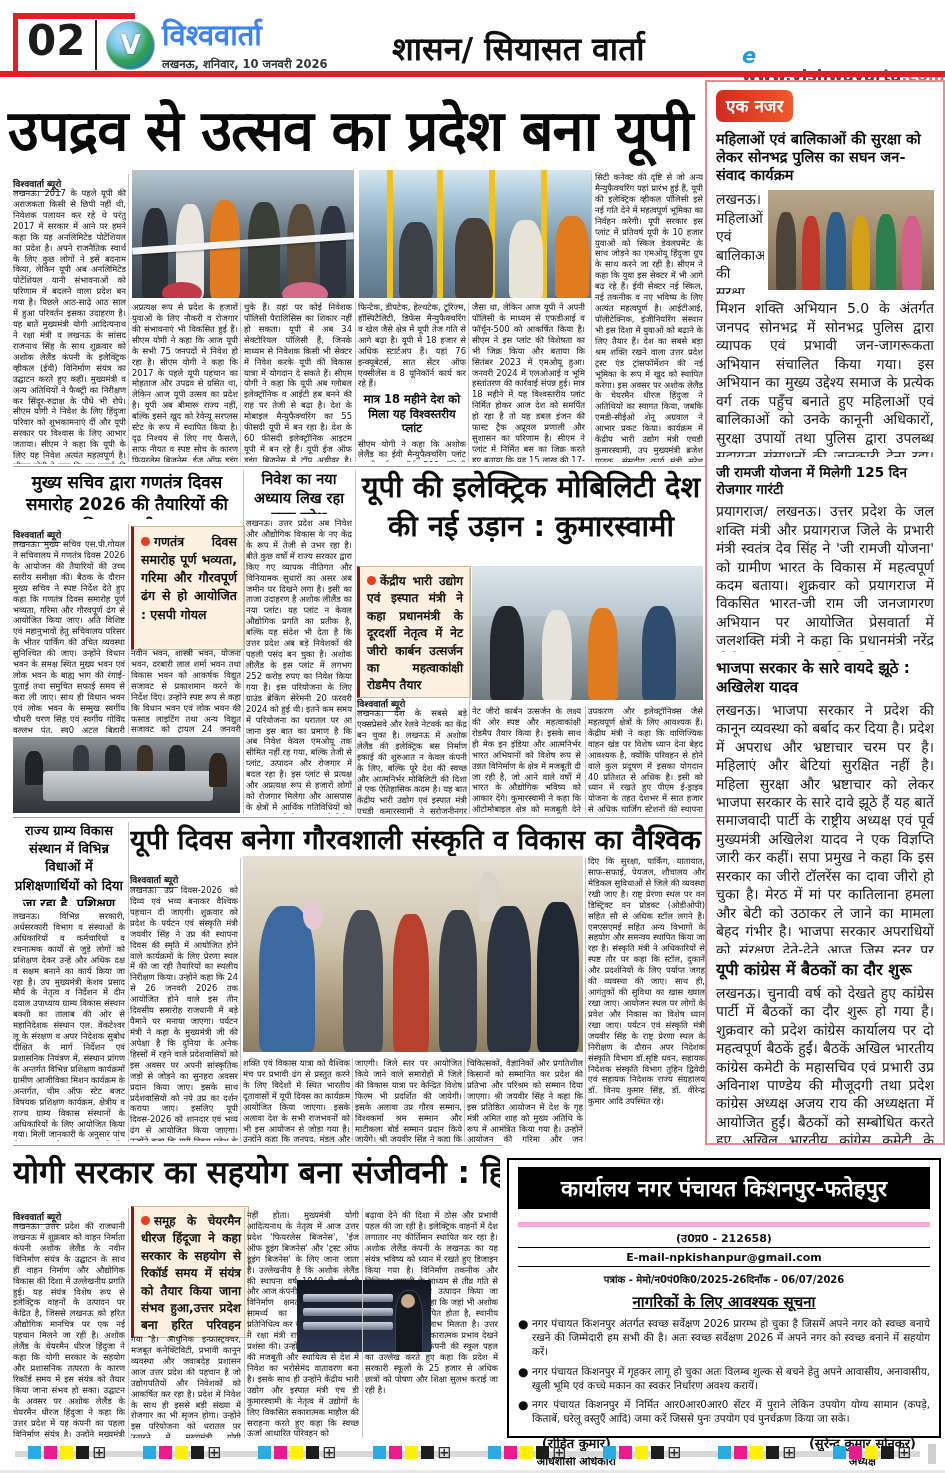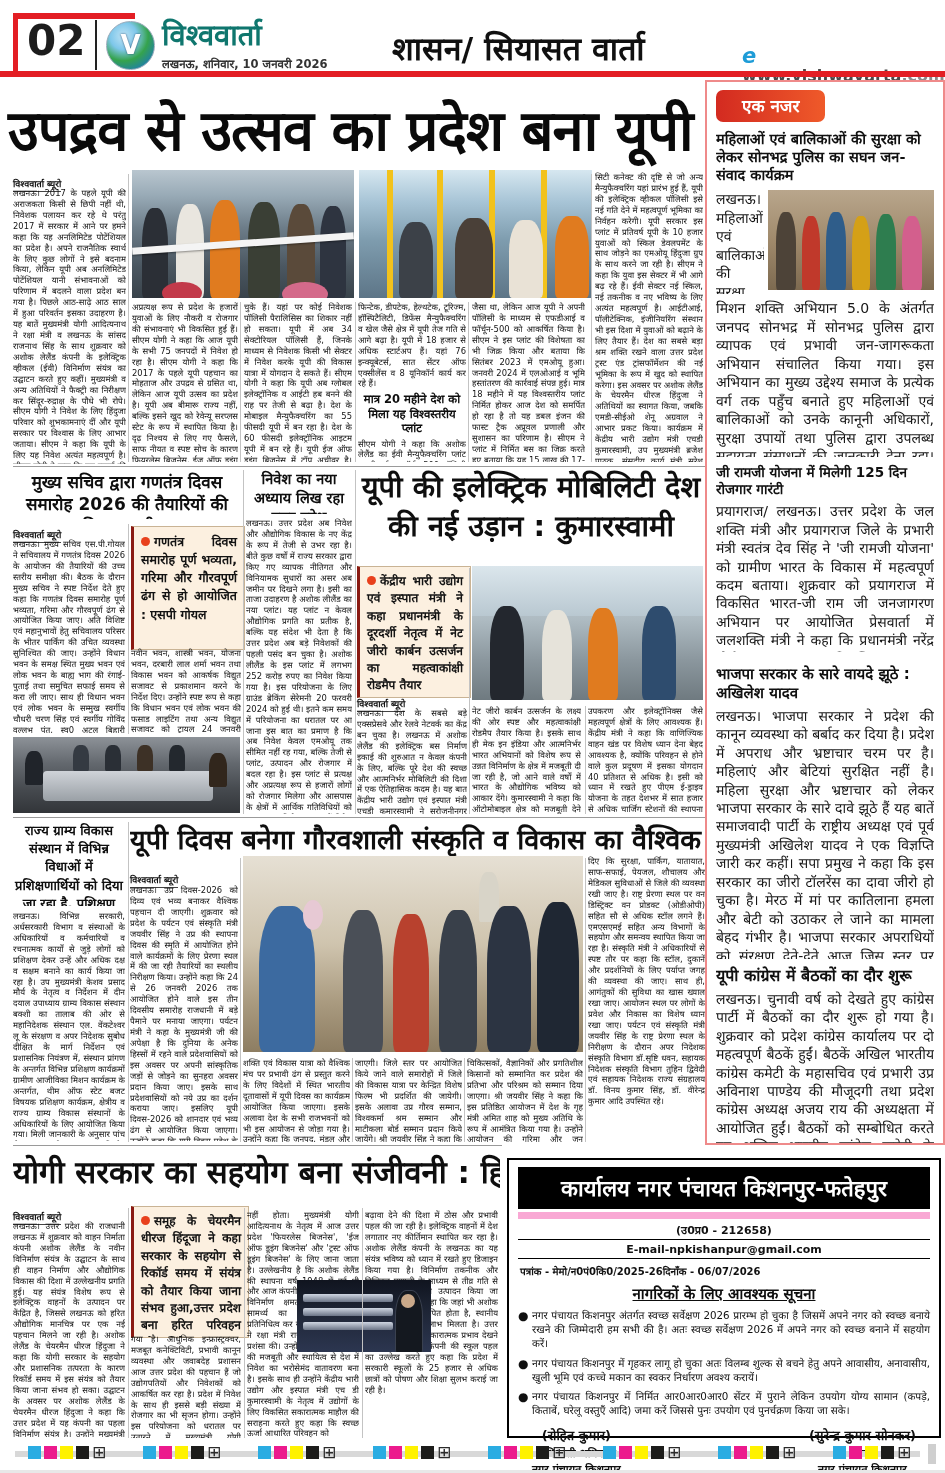--- a/index.html
+++ b/index.html
@@ -7,58 +7,58 @@
   .abs{position:absolute;}
   .txt{font-size:8.4px;line-height:1.3;text-align:justify;color:#141414;overflow:hidden;word-break:break-word;}
   .byline{font-weight:bold;font-size:9px;color:#111;border-bottom:1.5px solid #444;display:inline-block;padding-bottom:1px;}
   .vrule{position:absolute;width:1px;background:#c3c3c3;}
   .hrule{position:absolute;height:1px;background:#9a9a9a;}
   .headline{font-weight:bold;color:#0e0e0e;overflow:hidden;}
   .center{text-align:center;}
   
   .red{background:#e31e24;}
   .pagenum{font-size:42px;font-weight:bold;color:#1c1c1c;}
-  .mast-title{font-size:29px;font-weight:bold;color:#0f766e;line-height:1;}
+  .mast-title{font-size:29px;font-weight:bold;color:#3b82f6;line-height:1;}
   .mast-date{font-size:11.5px;font-weight:bold;color:#333;margin-top:6px;}
   .section-title{font-size:32px;font-weight:bold;color:#101010;white-space:nowrap;}
   .site{font-size:16px;font-weight:bold;color:#4a4a4a;}
   .site .tld{color:#8a8a8a;font-weight:bold;}
   .e-icon{display:inline-block;color:#1e9cd7;font-size:21px;font-weight:bold;font-style:italic;margin-right:5px;transform:translateY(2px);}
   .logo-circle{width:47px;height:47px;border-radius:50%;background:radial-gradient(circle at 35% 30%,#bfe3f5 0%,#7ec7ea 30%,#35a34d 55%,#1c7bb5 85%);border:1px solid #9ab;position:relative;}
   .logo-v{position:absolute;left:50%;top:50%;transform:translate(-50%,-54%);color:#ffffff;font-size:26px;font-weight:bold;text-shadow:0 0 2px #246;}
   .hdr-divider{width:2px;background:#222;}
   
   .lead-head{font-size:56px;font-weight:900;color:#0a0a0a;white-space:nowrap;letter-spacing:-1px;}
   .subhead{font-size:11.5px;font-weight:bold;text-align:center;color:#0e0e0e;line-height:1.25;margin:3px 0;}
   
   .hibox{background:#fcf0e0;border:1px solid #c9b394;border-left:3px solid #8a1a12;padding:6px 7px;font-size:12px;font-weight:bold;line-height:1.45;color:#131313;text-align:justify;overflow:hidden;}
   .hibox .dot{display:inline-block;width:9px;height:9px;border-radius:50%;background:#e8401c;margin-right:4px;}
   
   .sidebar{border:2px solid #ef8a8a;background:#fff;padding:8px 9px;overflow:hidden;}
-  .glance-banner{background:linear-gradient(90deg,#d32a20,#ef5a2a);color:#fff;font-size:17px;font-weight:bold;border-radius:7px;padding:4px 26px 5px;display:inline-block;}
+  .glance-banner{background:linear-gradient(90deg,#d32a20,#ef5a2a);color:#fff;font-size:17px;font-weight:bold;border-radius:7px;padding:4px 10px 5px;display:inline-block;}
   .sb-h{font-weight:bold;color:#101010;line-height:1.25;overflow:hidden;}
   .sb-p{font-size:14px;line-height:1.32;text-align:justify;color:#161616;overflow:hidden;}
   
   .photo{position:absolute;overflow:hidden;background:#888;}
   .ph-ribbon{background:linear-gradient(180deg,#b9c6cf 0%,#98aab6 20%,#6d7d89 45%,#4b5761 75%,#39434b 100%);}
   .ph-bus{background:linear-gradient(180deg,#d6e7f0 0%,#a7c4d6 25%,#7e9cae 55%,#5d7587 100%);}
   .ph-meeting{background:linear-gradient(180deg,#8d9298 0%,#63686e 35%,#45494e 70%,#323539 100%);}
   .ph-walk{background:linear-gradient(180deg,#cfd8dd 0%,#aebbc2 40%,#8b979e 70%,#6f7a80 100%);}
   .ph-field{background:linear-gradient(180deg,#e6e0d4 0%,#cfc4ae 45%,#a99a7f 75%,#8d7d62 100%);}
   .ph-truck{background:linear-gradient(180deg,#10141f 0%,#1d2434 40%,#2c3650 100%);}
   .ph-village{background:linear-gradient(180deg,#b9a68c 0%,#a08a6c 50%,#7d6a50 100%);}
   .fig{position:absolute;border-radius:40% 40% 8% 8%;}
   .ribbon{position:absolute;height:7px;background:#f4f4f4;transform:rotate(-4deg);box-shadow:0 1px 2px rgba(0,0,0,.4);}
   .pole{position:absolute;width:6px;background:#f2c21c;top:0;bottom:0;}
   .bar{position:absolute;height:8px;background:linear-gradient(180deg,#cfd6e2,#6b7486);border-radius:2px;}
   
   .adbox{border:2.5px solid #000;background:#fff;padding:7px 9px;}
   .ad-banner{background:#000;color:#fff;font-size:22px;font-weight:bold;text-align:center;padding:5px 2px 7px;}
   .ad-line{font-size:11px;font-weight:bold;text-align:center;color:#111;padding:2.5px 0;border-bottom:1px solid #000;}
-  .ad-meta{display:flex;justify-content:flex-start;font-size:10px;font-weight:bold;color:#111;padding:5px 2px 2px;}
+  .ad-meta{display:flex;justify-content:center;font-size:10px;font-weight:bold;color:#111;padding:5px 2px 2px;}
   .ad-notice{font-size:15px;font-weight:bold;text-align:center;text-decoration:underline;color:#0d0d0d;margin:3px 0 5px;}
   .ad-b{font-size:10.3px;line-height:1.38;text-align:justify;color:#101010;margin:0 0 5px;display:flex;}
   .ad-b .bdot{flex:0 0 14px;font-size:12px;}
   .ad-signs{display:flex;justify-content:space-between;padding:4px 14px 0;}
   .sig{text-align:center;font-size:11px;font-weight:bold;color:#101010;line-height:1.5;}
   .sig .nm{font-size:13px;}
   
   .regband{position:absolute;background:#d8d8d8;}
   .reggroup{position:absolute;display:flex;align-items:center;gap:3px;}
   .sq{width:13px;height:13px;display:inline-block;}
@@ -114,21 +114,21 @@
     <div class="fig" style="left:40px;top:52px;width:34px;height:76px;background:#3c4148;"></div>
     <div class="fig" style="left:96px;top:48px;width:38px;height:80px;background:#4a4038;"></div>
     <div class="fig" style="left:150px;top:50px;width:34px;height:78px;background:#e9e2d6;"></div>
     <div class="fig" style="left:196px;top:46px;width:34px;height:82px;background:#e07b1f;"></div>
   </div>
 
   <div class="abs txt" style="left:132px;top:302px;width:106px;height:160px;">अप्रत्यक्ष रूप से प्रदेश के हजारों युवाओं के लिए नौकरी व रोजगार की संभावनाएं भी विकसित हुई हैं। सीएम योगी ने कहा कि आज यूपी के सभी 75 जनपदों में निवेश हो रहा है। सीएम योगी ने कहा कि 2017 के पहले यूपी पहचान का मोहताज और उपद्रव से ग्रसित था, लेकिन आज यूपी उत्सव का प्रदेश है। यूपी अब बीमारू राज्य नहीं, बल्कि इसने खुद को रेवेन्यू सरप्लस स्टेट के रूप में स्थापित किया है। दृढ़ निश्चय से लिए गए फैसले, साफ नीयत व स्पष्ट सोच के कारण फियरलेस बिजनेस, ईज ऑफ डूइंग बिजनेस और ट्रस्ट ऑफ डूइंग बिजनेस नए यूपी की पहचान बन</div>
   <div class="abs txt" style="left:244px;top:302px;width:108px;height:160px;">चुके हैं। यहां पर कोई निवेशक पॉलिसी पैरालिसिस का शिकार नहीं हो सकता। यूपी में अब 34 सेक्टोरियल पॉलिसी हैं, जिनके माध्यम से निवेशक किसी भी सेक्टर में निवेश करके यूपी की विकास यात्रा में योगदान दे सकते हैं। सीएम योगी ने कहा कि यूपी अब ग्लोबल इलेक्ट्रॉनिक व आईटी हब बनने की राह पर तेजी से बढ़ा है। देश के मोबाइल मैन्युफैक्चरिंग का 55 फीसदी यूपी में बन रहा है। देश के 60 फीसदी इलेक्ट्रॉनिक आइटम यूपी में बन रहे हैं। यूपी ईज ऑफ डूइंग बिजनेस में टॉप अचीवर है। एमएसएमई, एआई, सेमीकंडक्टर, साइबर, रोबोटिक्स, ईवी, एग्रोटेक,</div>
   <div class="abs" style="left:358px;top:302px;width:108px;height:160px;overflow:hidden;">
     <div class="txt">फिन्टेक, डीपटेक, हेल्थटेक, टूरिज्म, हॉस्पिटैलिटी, डिफेंस मैन्युफैक्चरिंग व खेल जैसे क्षेत्र में यूपी तेज गति से आगे बढ़ा है। यूपी में 18 हजार से अधिक स्टार्टअप हैं। यहां 76 इन्क्यूबेटर्स, सात सेंटर ऑफ एक्सीलेंस व 8 यूनिकॉर्न कार्य कर रहे हैं।</div>
-    <div class="subhead">मात्र 20 महीने देश को मिला यह विश्वस्तरीय प्लांट</div>
+    <div class="subhead">मात्र 18 महीने देश को मिला यह विश्वस्तरीय प्लांट</div>
     <div class="txt">सीएम योगी ने कहा कि अशोक लेलैंड का ईवी मैन्युफैक्चरिंग प्लांट एफडीआई व फॉर्चून-500 पॉलिसी का हिस्सा है। 2017 के पहले यूपी में एफडीआई का अंश ऊंट के मुंह में जीरा</div>
   </div>
   <div class="abs txt" style="left:472px;top:302px;width:113px;height:160px;">जैसा था, लेकिन आज यूपी ने अपनी पॉलिसी के माध्यम से एफडीआई व फॉर्चून-500 को आकर्षित किया है। सीएम ने इस प्लांट की विशेषता का भी जिक्र किया और बताया कि सितंबर 2023 में एमओयू हुआ। जनवरी 2024 में एलओआई व भूमि हस्तांतरण की कार्रवाई संपन्न हुई। मात्र 18 महीने में यह विश्वस्तरीय प्लांट निर्मित होकर आज देश को समर्पित हो रहा है तो यह डबल इंजन की फास्ट ट्रैक अप्रूवल प्रणाली और सुशासन का परिणाम है। सीएम ने प्लांट में निर्मित बस का जिक्र करते हुए बताया कि यह 15 लाख की 17-18 सीटर बस है। इसके अलावा स्कूल बस, सिटी टू</div>
   <div class="abs txt" style="left:595px;top:172px;width:108px;height:290px;">सिटी कनेक्ट की दृष्टि से जो अन्य मैन्युफैक्चरिंग यहां प्रारंभ हुई हैं, यूपी की इलेक्ट्रिक व्हीकल पॉलिसी इसे नई गति देने में महत्वपूर्ण भूमिका का निर्वहन करेगी। यूपी सरकार इस प्लांट में प्रतिवर्ष यूपी के 10 हजार युवाओं को स्किल डेवलपमेंट के साथ जोड़ने का एमओयू हिंदुजा ग्रुप के साथ करने जा रही है। सीएम ने कहा कि युवा इस सेक्टर में भी आगे बढ़ रहे हैं। ईवी सेक्टर नई स्किल, नई तकनीक व नए भविष्य के लिए अत्यंत महत्वपूर्ण है। आईटीआई, पॉलीटेक्निक, इंजीनियरिंग संस्थान भी इस दिशा में युवाओं को बढ़ाने के लिए तैयार हैं। देश का सबसे बड़ा श्रम शक्ति रखने वाला उत्तर प्रदेश ट्रस्ट एंड ट्रांसफॉर्मेशन की नई भूमिका के रूप में खुद को स्थापित करेगा। इस अवसर पर अशोक लेलैंड के चेयरमैन धीरज हिंदुजा ने अतिथियों का स्वागत किया, जबकि एमडी-सीईओ शेनू अग्रवाल ने आभार प्रकट किया। कार्यक्रम में केंद्रीय भारी उद्योग मंत्री एचडी कुमारस्वामी, उप मुख्यमंत्री ब्रजेश पाठक, संसदीय कार्य मंत्री सुरेश खन्ना, औद्योगिक विकास मंत्री नंद गोपाल गुप्ता 'नंदी', परिवहन मंत्री दयाशंकर सिंह, विधायक राजेश्वर सिंह, स्टेट ट्रांसफॉर्मेशन कमीशन के सीईओ मनोज सिंह आदि मौजूद रहे।</div>
 
   <div class="vrule" style="left:128px;top:174px;height:288px;"></div>
   <div class="vrule" style="left:240px;top:302px;height:160px;"></div>
   <div class="vrule" style="left:355px;top:302px;height:160px;"></div>
   <div class="vrule" style="left:468px;top:302px;height:160px;"></div>
   <div class="vrule" style="left:591px;top:174px;height:288px;"></div>
@@ -144,21 +144,21 @@
         <div class="fig" style="left:58px;top:22px;width:20px;height:78px;background:#2f5d8a;"></div>
         <div class="fig" style="left:84px;top:26px;width:18px;height:74px;background:#d4a017;"></div>
         <div class="fig" style="left:108px;top:24px;width:20px;height:76px;background:#2e7d4f;"></div>
         <div class="fig" style="left:134px;top:26px;width:20px;height:74px;background:#d35f8d;"></div>
       </div>
       <div class="sb-p" style="width:48px;">लखनऊ। महिलाओं एवं बालिकाओं की सुरक्षा, सम्मान और आत्मनिर्भरता को सुदृढ़ करने के उद्देश्य से</div>
     </div>
     <div class="sb-p" style="height:158px;margin-top:5px;">मिशन शक्ति अभियान 5.0 के अंतर्गत जनपद सोनभद्र में सोनभद्र पुलिस द्वारा व्यापक एवं प्रभावी जन-जागरूकता अभियान संचालित किया गया। इस अभियान का मुख्य उद्देश्य समाज के प्रत्येक वर्ग तक पहुँच बनाते हुए महिलाओं एवं बालिकाओं को उनके कानूनी अधिकारों, सुरक्षा उपायों तथा पुलिस द्वारा उपलब्ध सहायता संसाधनों की जानकारी देना रहा। पुलिस अधीक्षक सोनभद्र श्री अभिषेक वर्मा के निर्देशन एवं क्षेत्राधिकारी यातायात डॉ. चारु द्विवेदी (सहायक नोडल अधिकारी-मिशन शक्ति 5.0) के नेतृत्व में जनपद के समस्त थानों की मिशन शक्ति टीमों द्वारा विद्यालयों, महाविद्यालयों, सार्वजनिक स्थलों, बाजारों एवं प्रमुख चौराहों पर जागरूकता कार्यक्रम आयोजित किए गए। जागरूकता कार्यक्रमों के दौरान महिलाओं एवं बालिकाओं को साइबर अपराधों से बचाव, घरेलू हिंसा, छेड़छाड़, कार्यस्थल पर उत्पीड़न जैसे विषयों पर विस्तार से जानकारी दी गई। साथ ही, आपात परिस्थितियों में त्वरित पुलिस सहायता प्राप्त करने की प्रक्रिया, उपलब्ध हेल्पलाइन सेवाओं तथा आत्मरक्षा से संबंधित उपयोगी एवं व्यावहारिक सुझाव भी प्रदान किए गए। महिलाओं को बिना भय पुलिस से संपर्क करने एवं किसी भी प्रकार की घटना की सूचना तत्काल देने हेतु प्रेरित किया गया।</div>
     <div class="sb-h" style="font-size:13.5px;margin-top:7px;">जी रामजी योजना में मिलेगी 125 दिन रोजगार गारंटी</div>
     <div class="sb-p" style="height:150px;margin-top:4px;">प्रयागराज/ लखनऊ। उत्तर प्रदेश के जल शक्ति मंत्री और प्रयागराज जिले के प्रभारी मंत्री स्वतंत्र देव सिंह ने 'जी रामजी योजना' को ग्रामीण भारत के विकास में महत्वपूर्ण कदम बताया। शुक्रवार को प्रयागराज में विकसित भारत-जी राम जी जनजागरण अभियान पर आयोजित प्रेसवार्ता में जलशक्ति मंत्री ने कहा कि प्रधानमंत्री नरेंद्र मोदी का 2047 तक विकसित भारत का दृष्टिकोण गांवों के समग्र विकास से ही साकार होगा। मोदी सरकार मजदूर-किसान की केवल बात करने वाली सरकार नहीं है, बल्कि उनकी मेहनत, उनके पसीने और उनके आत्मसम्मान को नीति के केन्द्र बनाने वाली सरकार है। ये अभिनव मजदूर को केवल कामगार नहीं मानता, वह उसे राष्ट्र निर्माता मानता है। उन्होंने मनरेगा को वर्षों से फर्जी जॉब कार्ड, फर्जी भुगतान और अनियमितताओं का अड्डा बताया। भाजपा सरकार ने इन कमियों को दूर करते हुए कैबिनेट से 'जी रामजी योजना' विधेयक पारित कराया है, जिसके तहत ग्रामीणों को 125 दिनों के गारंटीयुक्त रोजगार का अधिकार मिलेगा। पहले यह सीमा केवल 100 दिन तक सीमित थी। उन्होंने स्पष्ट किया कि मनरेगा में केवल कच्चे कार्य कराए जाते थे, जिससे फर्जी भुगतान की संभावना बनी रहती थी। कई बार जांच में फर्जी जॉब कार्ड और फर्जी लाभार्थी पाए गए थे। साथ ही 290 करोड़ रुपये के 10 लाख 91 हजार गड़बड़ी सामने आई थी। जलशक्ति मंत्री ने कहा कि अब मजदूरी के लिए 15 दिन की प्रतीक्षा नहीं करनी होगी। अब मजदूर की मेहनत का मूल्य साप्ताहिक भुगतान के रूप में होगा। सीधे उसके बैंक खाते में समय पर और पूरी पारदर्शिता के साथ पहुंचेगा। साथ ही बुआई-कटाई के महत्वपूर्ण 60 दिनों के लिए कार्य विराम का प्रावधान किया गया है। ताकि किसानों को समय पर मजदूर उपलब्ध हों और खेती की गति कमी न रुके।</div>
-    <div class="sb-h" style="font-size:15px;margin-top:13px;">भाजपा सरकार के सारे वायदे झूठे : अखिलेश यादव</div>
+    <div class="sb-h" style="font-size:15px;margin-top:7px;">भाजपा सरकार के सारे वायदे झूठे : अखिलेश यादव</div>
     <div class="sb-p" style="height:252px;margin-top:4px;">लखनऊ। भाजपा सरकार ने प्रदेश की कानून व्यवस्था को बर्बाद कर दिया है। प्रदेश में अपराध और भ्रष्टाचार चरम पर है। महिलाएं और बेटियां सुरक्षित नहीं है। महिला सुरक्षा और भ्रष्टाचार को लेकर भाजपा सरकार के सारे दावे झूठे हैं यह बातें समाजवादी पार्टी के राष्ट्रीय अध्यक्ष एवं पूर्व मुख्यमंत्री अखिलेश यादव ने एक विज्ञप्ति जारी कर कहीं। सपा प्रमुख ने कहा कि इस सरकार का जीरो टॉलरेंस का दावा जीरो हो चुका है। मेरठ में मां पर कातिलाना हमला और बेटी को उठाकर ले जाने का मामला बेहद गंभीर है। भाजपा सरकार अपराधियों को संरक्षण देते-देते आज जिस स्तर पर पहुँच गयी है, वहाँ से वापस नहीं लौट सकती क्योंकि अपराधी उसके राज खोल देंगे। सरकार से कोई उम्मीद ही न करे, इससे बुरा और कुछ नहीं हो सकता। भाजपा पूरी तरह नाकाम सरकार है। श्री यादव ने कहा कि महिला अपराध और साइबर क्राइम में उत्तर प्रदेश सबसे ऊपर पहुंच गया है। इसकी जिम्मेदार भाजपा सरकार है प्रधानमंत्री के संसदीय क्षेत्र वाराणसी में रोज पांच महिलाएं हिंसा का शिकार व हर 15 दिन में दुष्कर्म की शर्मनाक घटना हो रही है। पूरे प्रदेश में इसी तरह से हत्या, लूट बलात्कार की घटनाएं हो रही हैं। सरकार झूठे विज्ञापनों से चाहे जितने दावे करे लेकिन वह सचाई को छुपा नहीं सकती है। महिला सुरक्षा के झूठे दावे करने वाले मुख्यमंत्री को प्रदेश की जनता 2027 में सत्ता से बाहर कर देगी। उन्होंने कहा कि भाजपा सरकार की भ्रष्टाचार और लूट के कारण प्रदेश में तमाम तरह के अपराध फल रहे हैं। जिसे पहले लोग स्थानीय अपराध समझ रहे थे, जब पहली परत खुली तो वो राज्यव्यापी निकला, फिर एक और परत खुली तो राष्ट्रव्यापी निकला और अब एशिया लेवल का कनेक्शन निकल रहा है। उत्तर प्रदेश में माफिया राज खत्म नहीं हुआ है बल्कि प्रमोशन पा गया है। उत्तर प्रदेश में भाजपा का 'महा-माफिया राज' है। जो लोगों के घरों में 'बेताल-बंद होकर पहुँच रहा है और जानलेवा साबित हो रहा है। इस अवैध की काली-कमाई में 'सत्ताधारी की भागीदारी' है, इसीलिए भाजपा राज में मारी-मारी फिर रही जनता अभागी है। भाजपा अंतिम पारी का अंतिम चरण खेल रही है, उसके ओवर अब ओवर हो गए हैं। भाजपा की पूरी टीम मैच खत्म होने से पहले ही 'ऑल आउट' हो रही है।</div>
     <div class="sb-h" style="font-size:16px;margin-top:7px;">यूपी कांग्रेस में बैठकों का दौर शुरू</div>
     <div class="sb-p" style="height:168px;margin-top:4px;">लखनऊ। चुनावी वर्ष को देखते हुए कांग्रेस पार्टी में बैठकों का दौर शुरू हो गया है। शुक्रवार को प्रदेश कांग्रेस कार्यालय पर दो महत्वपूर्ण बैठकें हुईं। बैठकें अखिल भारतीय कांग्रेस कमेटी के महासचिव एवं प्रभारी उप्र अविनाश पाण्डेय की मौजूदगी तथा प्रदेश कांग्रेस अध्यक्ष अजय राय की अध्यक्षता में आयोजित हुईं। बैठकों को सम्बोधित करते हुए अखिल भारतीय कांग्रेस कमेटी के महासचिव प्रभारी उप्र अविनाश पाण्डेय ने कहा कि यह चुनावी वर्ष है, हमारे समक्ष पंचायत, एमएलसी और विधानसभा चुनाव होने हैं। हमें पार्टी के समस्त कुरीतियों पर एक विस्तृत रोडमैप तैयार करना है। हमें सभी 403 विधानसभाओं पर एक मजबूत संगठन बनाना है। बैठक को सम्बोधित करते हुए प्रदेश कांग्रेस अध्यक्ष एवं पूर्व मंत्री अजय राय ने कहा कि आने वाले सौ दिनों में हम पूरे प्रदेश में 30 से अधिक संविधान संवाद रैली आयोजित करेंगे और इन रैलियों के माध्यम से जनता की समस्याओं को मजबूती के साथ उठाएंगे। संगठन सृजन पर बोलते हुए राजेश तिवारी ने कहा कि पिछले आठ महीनों की मेहनत से हमने बूथ लेवल तक एक सशक्त संगठन का निर्माण किया है। हम इसी संगठन के बल पर 2027 के रण में उतरेंगे।</div>
   </div>
 
   <div class="abs headline center" style="left:13px;top:471px;width:228px;font-size:17px;line-height:1.3;height:48px;">मुख्य सचिव द्वारा गणतंत्र दिवस समारोह 2026 की तैयारियों की विस्तृत समीक्षा</div>
   <div class="abs" style="left:13px;top:523px;"><span class="byline">विश्ववार्ता ब्यूरो</span></div>
   <div class="abs txt" style="left:13px;top:539px;width:112px;height:194px;">लखनऊ। मुख्य सचिव एस.पी.गोयल ने सचिवालय में गणतंत्र दिवस 2026 के आयोजन की तैयारियों की उच्च स्तरीय समीक्षा की। बैठक के दौरान मुख्य सचिव ने स्पष्ट निर्देश देते हुए कहा कि गणतंत्र दिवस समारोह पूर्ण भव्यता, गरिमा और गौरवपूर्ण ढंग से आयोजित किया जाए। अति विशिष्ट एवं महानुभावों हेतु सचिवालय परिसर के भीतर पार्किंग की उचित व्यवस्था सुनिश्चित की जाए। उन्होंने विधान भवन के समक्ष स्थित मुख्य भवन एवं लोक भवन के बाह्य भाग की रंगाई-पुताई तथा समुचित सफाई समय से करा ली जाए। साथ ही विधान भवन एवं लोक भवन के सम्मुख स्वर्गीय चौधरी चरण सिंह एवं स्वर्गीय गोविंद वल्लभ पंत, स्व0 अटल बिहारी वाजपेई सहित सभी प्रतिमाओं की सफाई भी कराई जाए। मुख्य सचिव ने लोक भवन, विधान भवन, बापू भवन,</div>
   <div class="abs hibox" style="left:131px;top:526px;width:96px;height:110px;font-size:12.5px;">
     <span class="dot"></span><span>गणतंत्र दिवस समारोह पूर्ण भव्यता, गरिमा और गौरवपूर्ण ढंग से हो आयोजित : एसपी गोयल</span>
@@ -244,21 +244,21 @@
     <div class="fig" style="left:98px;top:10px;width:26px;height:62px;background:#14181f;border:1px solid #3a4150;"></div>
     <div class="fig" style="left:104px;top:14px;width:14px;height:14px;background:#caa98a;border-radius:50%;"></div>
   </div>
 
   <div class="vrule" style="left:128px;top:1208px;height:230px;"></div>
   <div class="vrule" style="left:244px;top:1208px;height:230px;"></div>
   <div class="vrule" style="left:362px;top:1208px;height:230px;"></div>
 
   <div class="abs adbox" style="left:507px;top:1158px;width:412px;height:262px;">
     <div class="ad-banner">कार्यालय नगर पंचायत किशनपुर-फतेहपुर</div>
-    <div class="ad-line" style="border-top:7px solid #f9a8d4;margin-top:3px;">(उ0प्र0 - 212658)</div>
+    <div class="ad-line" style="border-top:5px solid #f9a8d4;margin-top:13px;">(उ0प्र0 - 212658)</div>
     <div class="ad-line">E-mail-npkishanpur@gmail.com</div>
     <div class="ad-meta">
       <span>पत्रांक - मेमो/न0पं0कि0/2025-26</span>
       <span>दिनाँक - 06/07/2026</span>
     </div>
     <div class="ad-notice">नागरिकों के लिए आवश्यक सूचना</div>
     <div class="ad-b">
         <span class="bdot">●</span>
         <span>नगर पंचायत किशनपुर अंतर्गत स्वच्छ सर्वेक्षण 2026 प्रारम्भ हो चुका है जिसमें अपने नगर को स्वच्छ बनाये रखने की जिम्मेदारी हम सभी की है। अतः स्वच्छ सर्वेक्षण 2026 में अपने नगर को स्वच्छ बनाने में सहयोग करें।</span>
       </div>

